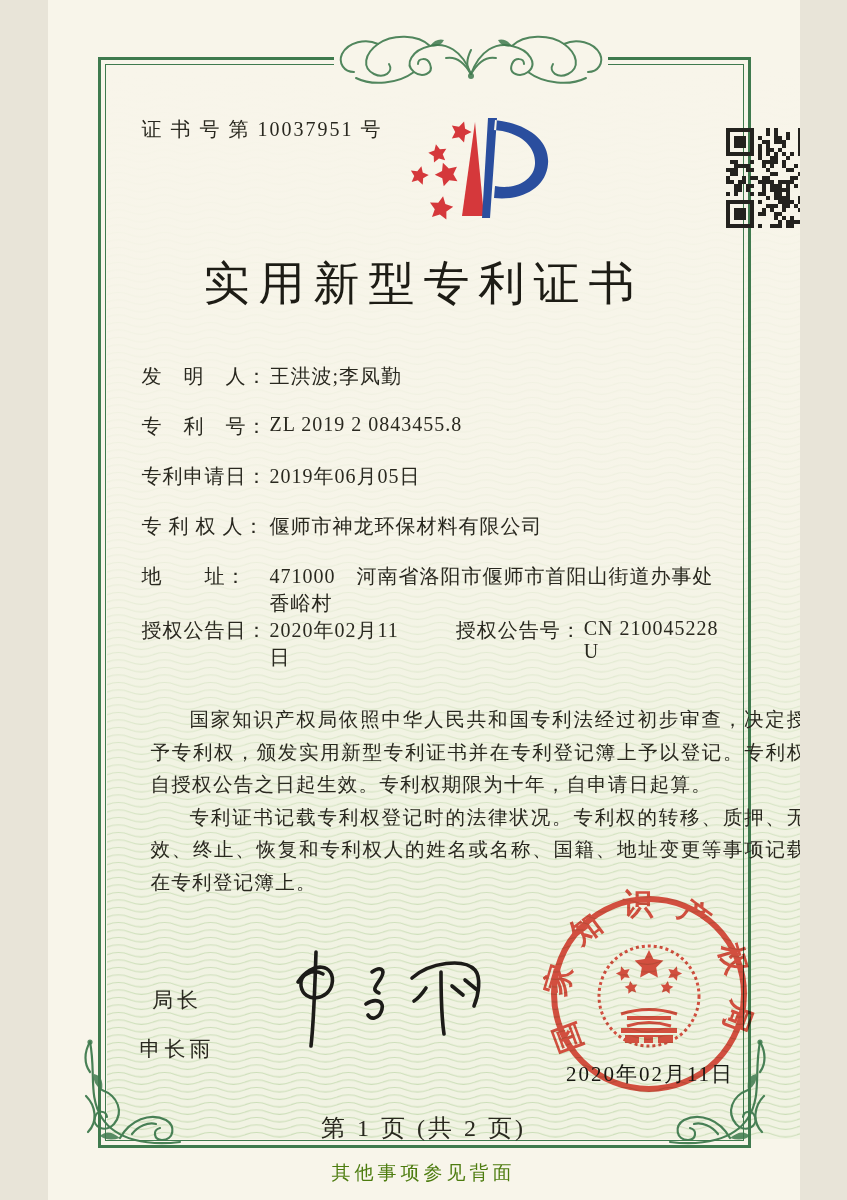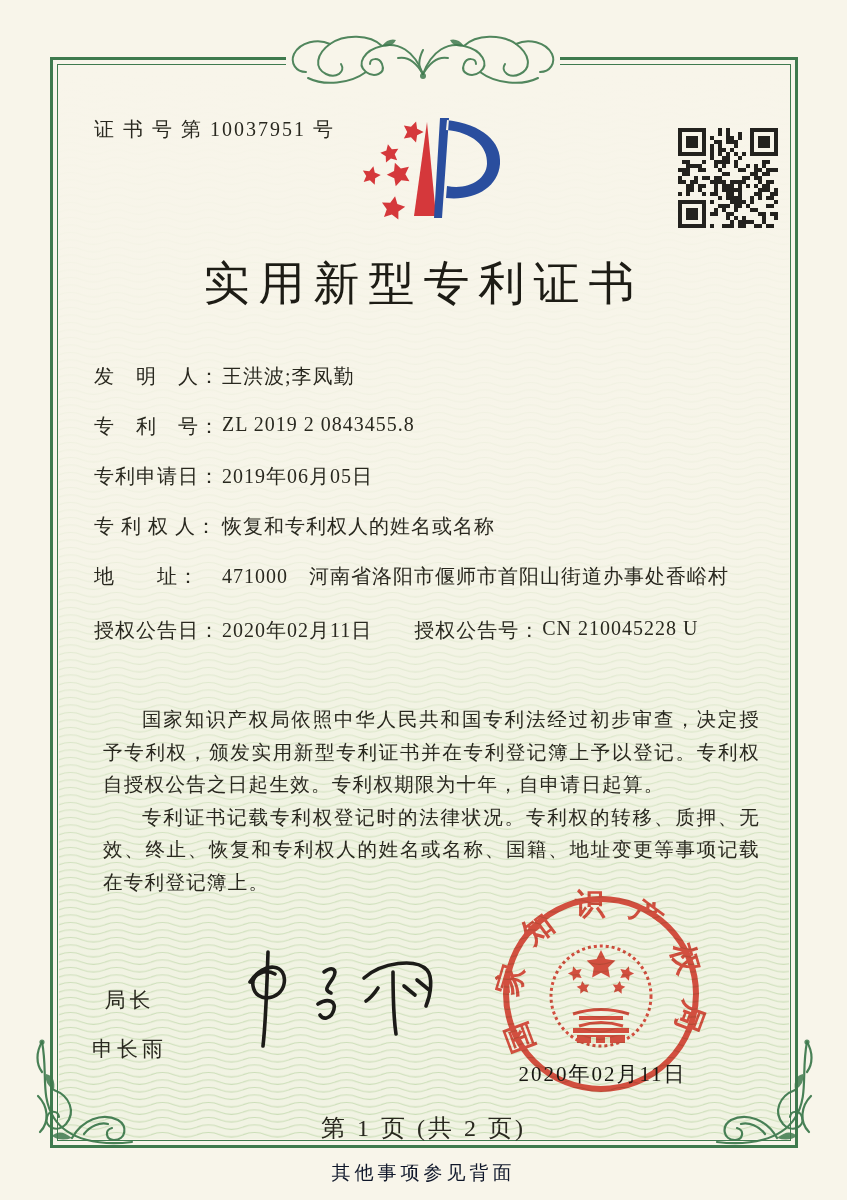--- a/index.html
+++ b/index.html
@@ -7,21 +7,21 @@
     --logo-red:#d5383b;
     --logo-blue:#2a4e9e;
     --seal-red:#dd4437;
     --paper:#f8f5ea;
     --ink:#29281f;
   }
   *{margin:0;padding:0;box-sizing:border-box;}
   html,body{background:#e8e4d8;}
   .page{
     position:relative;
-    width:847px;height:1200px;
+    width:752px;height:1200px;
     margin:0 auto;
     background:var(--paper);
     font-family:"Liberation Serif","DejaVu Serif",serif;
     color:var(--ink);
     overflow:hidden;
   }
   
   .frame-outer{position:absolute;left:50px;top:57px;right:49px;bottom:52px;border:3px solid var(--frame-green);}
   .frame-inner{position:absolute;left:57px;top:64px;right:56px;bottom:59px;border:1px solid var(--frame-green);}
   
@@ -51,21 +51,21 @@
 
   .director{position:absolute;left:92px;top:986px;font-size:21px;letter-spacing:4px;}
   .director div{margin-bottom:21px;text-align:center;}
   .signature{position:absolute;left:212px;top:942px;width:250px;height:118px;}
 
   .seal{position:absolute;left:495px;top:888px;width:212px;height:212px;mix-blend-mode:multiply;opacity:.92;}
   .seal-date{position:absolute;left:505px;top:1060px;width:195px;text-align:center;
              font-size:21px;letter-spacing:2px;color:#171712;}
 
   .page-ind{position:absolute;left:0;top:1112px;width:100%;text-align:center;font-size:24px;letter-spacing:3px;}
-  .footer-note{position:absolute;left:0;top:1160px;width:100%;text-align:center;font-size:19px;letter-spacing:4px;color:#0f172a;}
+  .footer-note{position:absolute;left:0;top:1160px;width:100%;text-align:center;font-size:19px;letter-spacing:4px;color:#4d7c0f;}
 </style>
 </head>
 <body>
 
 <div class="page">
 
   <svg class="bg-waves" width="730" height="1073" viewBox="0 0 730 1073" preserveAspectRatio="none">
     <defs>
       <pattern id="wave" width="46" height="7.5" patternUnits="userSpaceOnUse">
         <path d="M0,3.7 Q11.5,-0.8 23,3.7 T46,3.7" fill="none" stroke="#c8dcb4" stroke-width="1"></path>
@@ -471,21 +471,21 @@
     <div class="frow">
       <span class="flabel">专　利　号：</span>
       <span class="fvalue">ZL 2019 2 0843455.8</span>
     </div>
     <div class="frow">
       <span class="flabel">专利申请日：</span>
       <span class="fvalue">2019年06月05日</span>
     </div>
     <div class="frow">
       <span class="flabel">专 利 权 人：</span>
-      <span class="fvalue">恢复和专利权人的姓名或名称</span>
+      <span class="fvalue">偃师市神龙环保材料有限公司</span>
     </div>
     <div class="frow">
       <span class="flabel">地　　址：</span>
       <span class="fvalue">471000　河南省洛阳市偃师市首阳山街道办事处香峪村</span>
     </div>
     <div class="frow" style="margin-top:4px">
       <span class="flabel">授权公告日：</span>
       <span class="fvalue">2020年02月11日</span>
       <span class="flabel pair2">授权公告号：</span>
       <span class="fvalue">CN 210045228 U</span>

